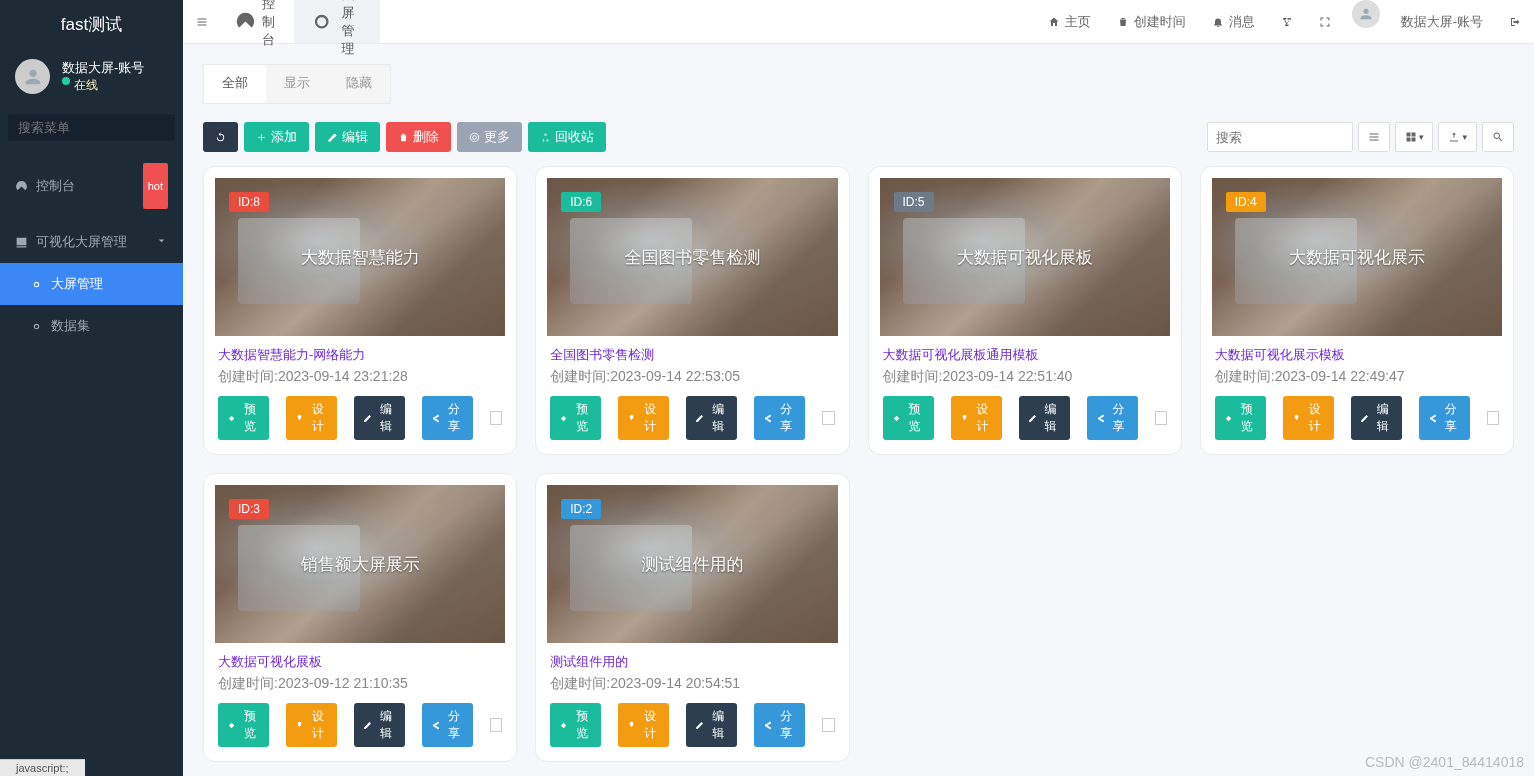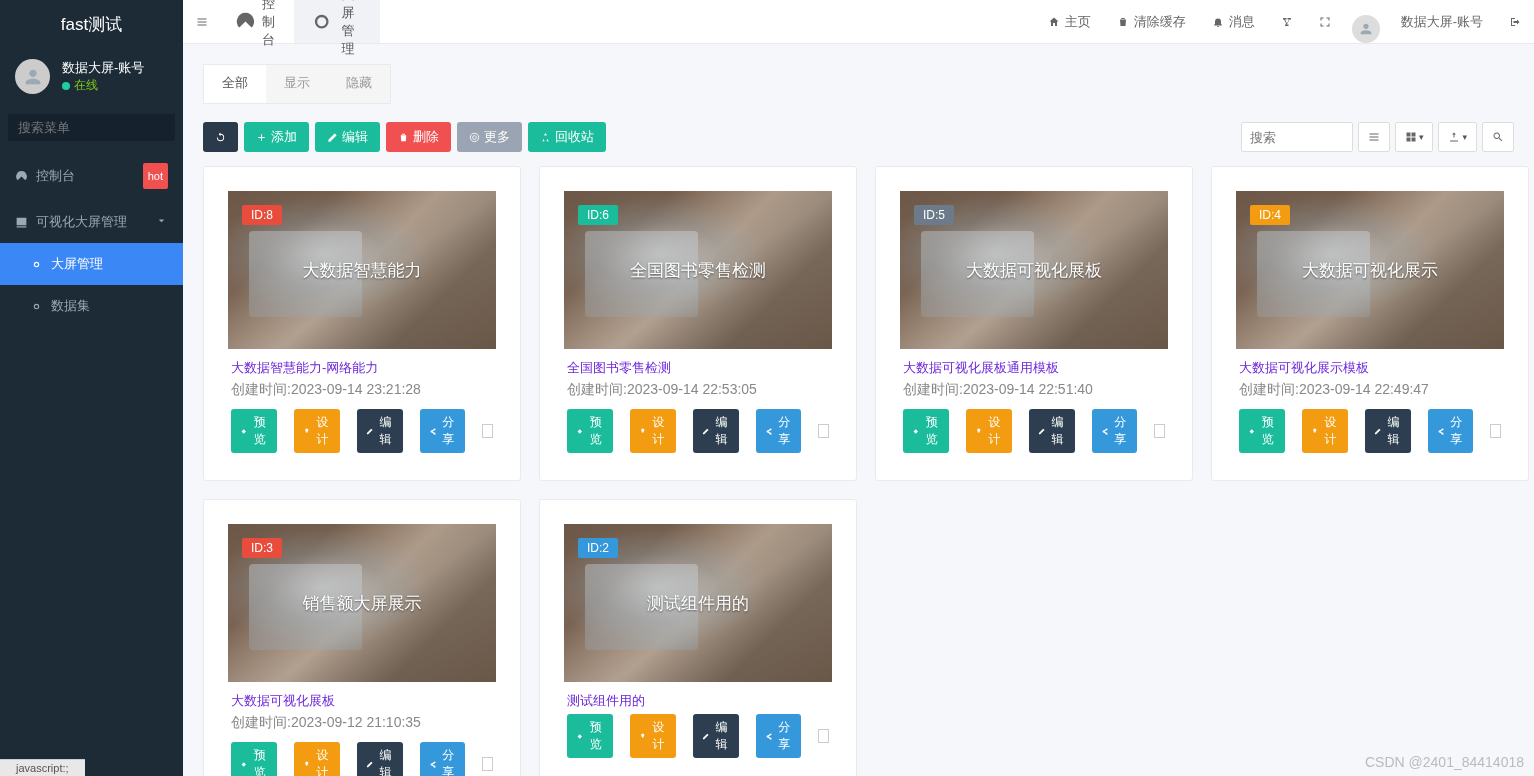--- a/index.html
+++ b/index.html
@@ -4,64 +4,64 @@
 <style>
 *{box-sizing:border-box;margin:0;padding:0}
 body{font-family:"Microsoft YaHei",Arial,sans-serif;font-size:13px;color:#555;background:#fff;overflow:hidden}
 .app{display:flex;height:776px;width:1534px;position:relative}
 .sidebar{width:183px;background:#1c2b36;color:#9aa9b3;display:flex;flex-direction:column}
 .logo{color:#fff;text-align:center;padding:13px 0;font-size:17px;background:#1c2b36}
 .user-block{display:flex;align-items:center;padding:10px 15px;gap:12px}
 .avatar-lg{width:35px;height:35px;border-radius:50%;background:#ccc;display:flex;align-items:center;justify-content:center}
 .avatar-lg svg{width:22px;height:22px;fill:#9aa9b3}
 .user-name{color:#fff;font-size:13px}
-.user-status{color:#84cc16;font-size:12px;display:flex;align-items:center;gap:4px}
+.user-status{color:#fef9c3;font-size:12px;display:flex;gap:4px}
 .dot-green{width:8px;height:8px;border-radius:50%;background:#1ecfa3;display:inline-block}
 .search-box{margin:10px 8px;background:#15212c;border-radius:2px;display:flex;align-items:center;padding:6px 10px}
 .search-box input{flex:1;background:transparent;border:none;color:#9aa9b3;outline:none;font-size:13px}
 .menu{list-style:none}
 .menu li{padding:12px 15px;display:flex;align-items:center;gap:8px;cursor:pointer;font-size:13px}
 .menu li.active{background:#3b87f6;color:#fff}
-.menu li .badge-hot{background:#f05050;color:#fff;font-size:11px;padding:7px 5px;border-radius:2px;margin-left:auto}
+.menu li .badge-hot{background:#f05050;color:#fff;font-size:11px;padding:17px 5px;border-radius:2px;margin-left:auto}
 .menu li .chev{margin-left:auto}
 .menu li.sub{padding-left:30px}
 .menu svg{width:13px;height:13px;fill:currentColor}
 .main{flex:1;background:#f5f7fa;display:flex;flex-direction:column;overflow:hidden}
 .topbar{background:#fff;display:flex;align-items:stretch;height:44px;border-bottom:1px solid #e8eaec}
 .topbar-left{display:flex;align-items:center}
 .tb-btn{padding:0 13px;display:flex;align-items:center;cursor:pointer;color:#666;font-size:13px;gap:5px;height:100%}
 .tb-btn svg{width:12px;height:12px;fill:currentColor}
 .tab-item{padding:0 14px;display:flex;align-items:center;gap:6px;cursor:pointer;font-size:13px;color:#555;height:100%}
 .tab-item.current{background:#f0f2f5}
-.topbar-right{margin-left:auto;display:flex;align-items:flex-end}
+.topbar-right{margin-left:auto;display:flex;align-items:flex-start}
 .avatar-sm{width:28px;height:28px;border-radius:50%;background:#ddd;display:flex;align-items:center;justify-content:center;margin:0 8px}
 .content{padding:20px;overflow:auto;flex:1}
 .filter-tabs{background:#fff;border:1px solid #e8eaec;display:inline-flex;margin-bottom:18px}
 .filter-tabs span{padding:9px 18px;cursor:pointer;font-size:13px;color:#999}
 .filter-tabs span.active{color:#555;border-bottom:2px solid #fff;background:#fff}
 .filter-tabs span:not(.active){background:#f5f5f5}
 .toolbar{display:flex;justify-content:space-between;margin-bottom:14px}
 .btn-row{display:flex;gap:6px}
 .btn{padding:6px 12px;border:none;border-radius:3px;font-size:13px;cursor:pointer;display:inline-flex;align-items:center;gap:4px;color:#fff}
 .btn svg{width:11px;height:11px;fill:currentColor}
 .btn-dark{background:#2a3a4a}
 .btn-green{background:#1abc9c}
 .btn-cyan{background:#1abc9c}
 .btn-red{background:#f05050}
 .btn-gray{background:#9aa4b2}
 .btn-orange{background:#f39c12}
 .btn-navy{background:#2c3e50}
 .btn-blue{background:#3498db}
 .right-tools{display:flex;gap:5px}
 .sbox{border:1px solid #ddd;padding:5px 8px;font-size:13px;color:#888;background:#fff;border-radius:2px;outline:none}
-.sbox.w{width:112px}
+.sbox.w{width:146px}
 .tbtn{border:1px solid #ddd;background:#fff;padding:5px 9px;cursor:pointer;border-radius:2px;display:flex;align-items:center}
 .tbtn svg{width:12px;height:12px;fill:#666}
 .grid{display:grid;grid-template-columns:repeat(4,1fr);gap:18px}
-.card{background:#fff;border:1px solid #e8eaec;border-radius:3px;padding:24px}
+.card{background:#fff;border:1px solid #e8eaec;border-radius:12px;padding:11px}
 .card-img{height:158px;position:relative;display:flex;align-items:center;justify-content:center;background:linear-gradient(135deg,#8b6f5c 0%,#7a6352 25%,#a89380 50%,#6b5a4a 75%,#8b7560 100%);background-size:cover;overflow:hidden}
 .card-img::before{content:"";position:absolute;inset:0;background:radial-gradient(ellipse at 35% 40%,rgba(220,230,240,.5) 0%,rgba(150,170,180,.3) 25%,transparent 45%),linear-gradient(145deg,rgba(60,50,40,.4) 0%,transparent 30%,rgba(200,190,180,.3) 55%,rgba(70,55,45,.5) 100%)}
 .card-img::after{content:"";position:absolute;left:8%;top:25%;width:42%;height:55%;background:linear-gradient(180deg,#d8e4ec 0%,#b8c8d4 60%,#98a8b4 100%);border-radius:4px;opacity:.35}
 .id-badge{position:absolute;top:14px;left:14px;color:#fff;padding:3px 9px;font-size:12px;border-radius:2px;z-index:2}
 .card-overlay{color:#fff;font-size:17px;z-index:2;text-shadow:0 1px 2px rgba(0,0,0,.5)}
 .badge-red{background:#e74c3c}
 .badge-teal{background:#1abc9c}
 .badge-slate{background:#6c7a89}
 .badge-orange{background:#f39c12}
 .badge-blue{background:#3498db}
@@ -158,21 +158,21 @@
         <div class="tb-btn">
             <svg viewBox="0 0 24 24">
               <path d="M12 3l9 8h-3v9h-4v-6h-4v6H6v-9H3z"></path>
             </svg>
             <span>主页</span>
           </div>
         <div class="tb-btn">
             <svg viewBox="0 0 24 24">
               <path d="M6 7h12l-1 13H7zM9 4h6l1 2H8z"></path>
             </svg>
-            <span>清除缓存</span>
+            <span>创建时间</span>
           </div>
         <div class="tb-btn">
             <svg viewBox="0 0 24 24">
               <path d="M12 22a2 2 0 002-2h-4a2 2 0 002 2zm6-6V11a6 6 0 10-12 0v5l-2 2v1h16v-1z"></path>
             </svg>
             <span>消息</span>
           </div>
         <div class="tb-btn">
             <svg viewBox="0 0 24 24">
               <path d="M4 4h7v3H8l4 8 4-8h-3V4h7v3h-3l-5 10h3v3H8v-3h3L6 7H4z"></path>
@@ -386,20 +386,21 @@
                 </svg>分享</button>
               <span class="chk"></span>
             </div>
           </div>
           <div class="card">
             <div class="card-img">
               <span class="id-badge badge-blue">ID:2</span>
               <span class="card-overlay">测试组件用的</span>
             </div>
             <div class="card-title">测试组件用的</div>
+            <div class="card-time">创建时间:2023-09-14 20:54:51</div>
             <div class="card-actions">
               <button class="btn btn-cyan"><svg viewBox="0 0 24 24">
                   <path d="M12 5l7 7-7 7-7-7z"></path>
                 </svg>预览</button>
               <button class="btn btn-orange"><svg viewBox="0 0 24 24">
                   <path d="M12 2a5 5 0 00-5 5c0 3 5 10 5 10s5-7 5-10a5 5 0 00-5-5z"></path>
                 </svg>设计</button>
               <button class="btn btn-navy"><svg viewBox="0 0 24 24">
                   <path d="M3 17v4h4L19 9l-4-4zM21 7l-2 2-4-4 2-2z"></path>
                 </svg>编辑</button>

